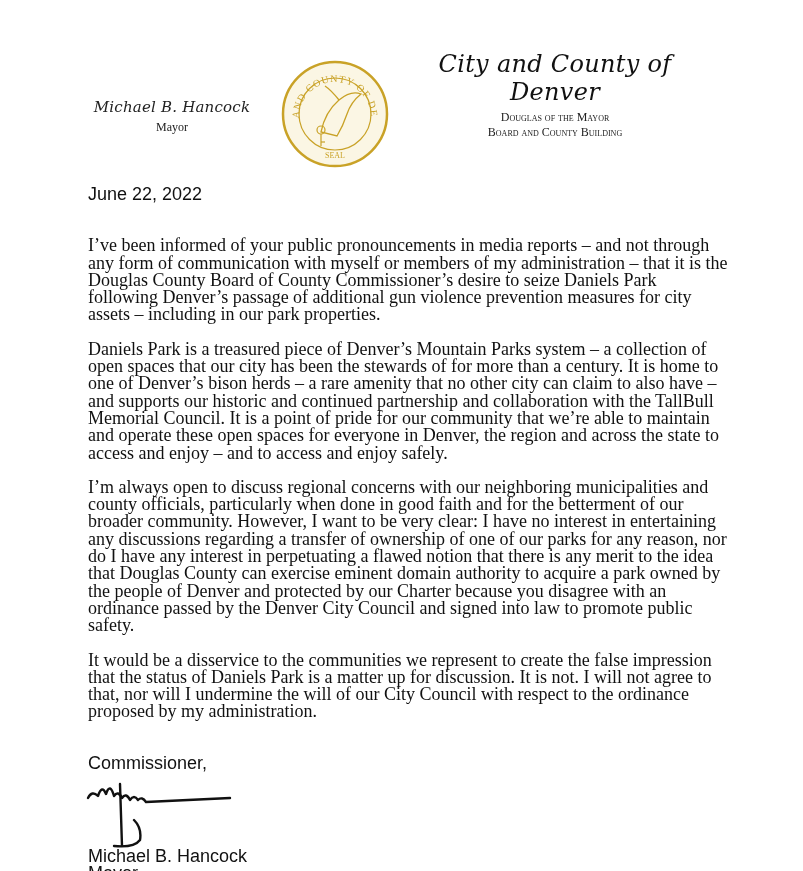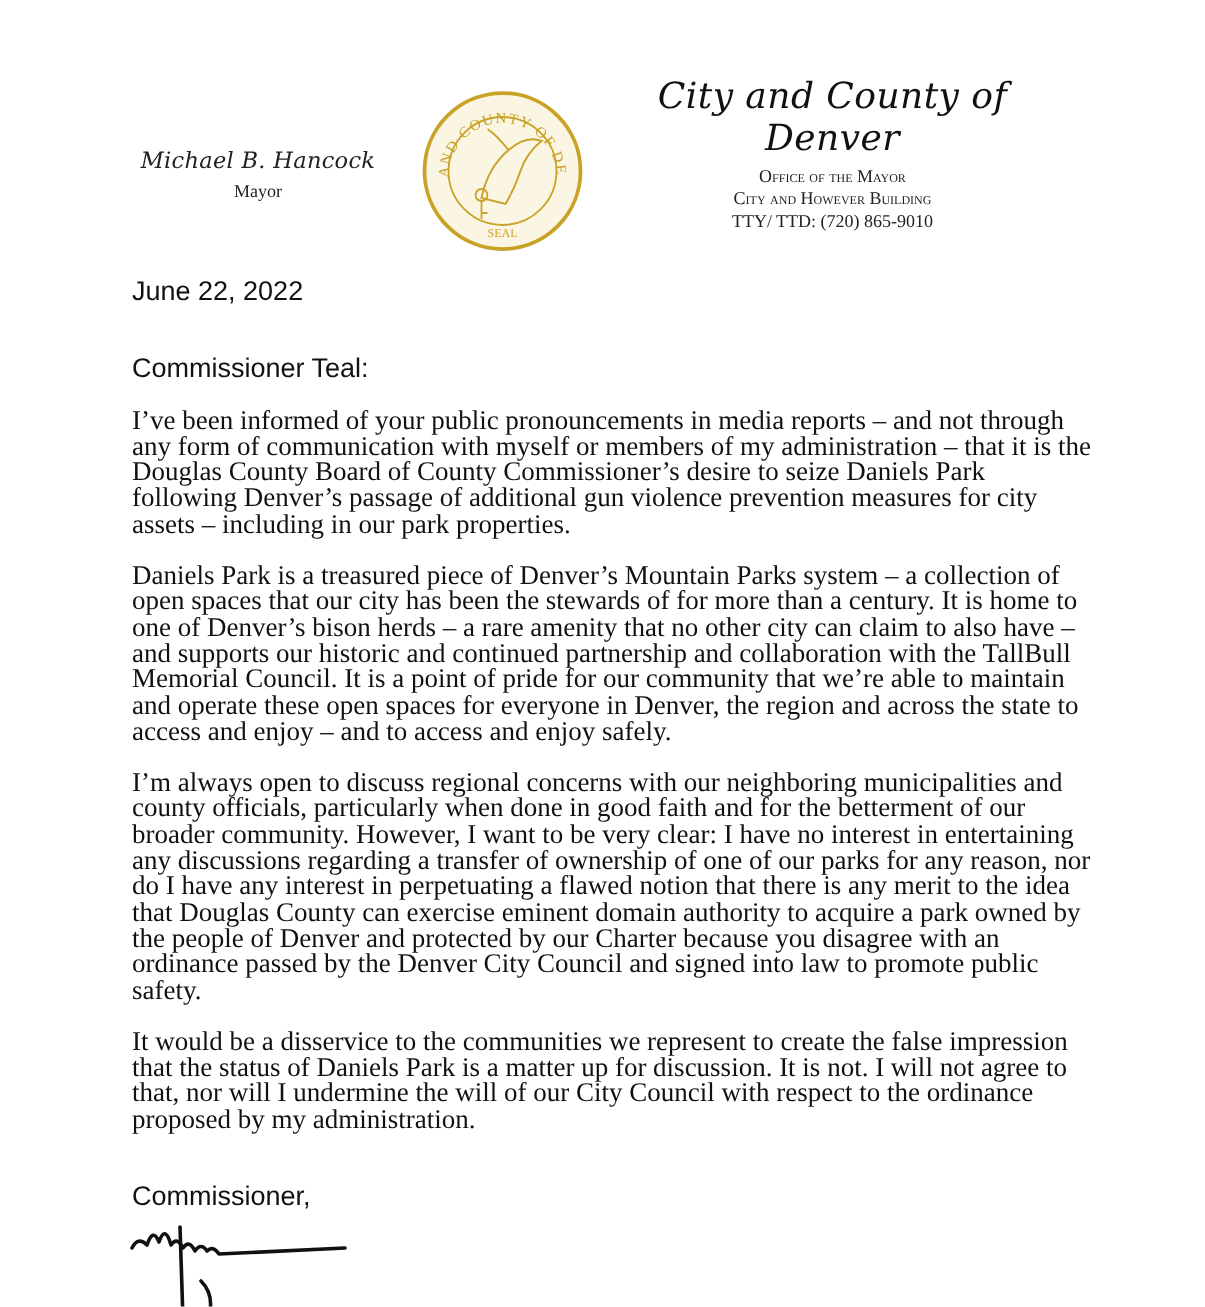--- a/index.html
+++ b/index.html
@@ -46,28 +46,26 @@
   <text x="54" y="98" font-family="Liberation Serif, serif" font-size="8" fill="#c9a227" text-anchor="middle">SEAL</text>
   <path d="M 40 72 Q 44 52 58 40 Q 70 30 80 34 Q 70 42 66 54 Q 62 66 56 76 Z" fill="none" stroke="#c9a227" stroke-width="1.3"></path>
   <path d="M 58 40 Q 50 30 44 26" fill="none" stroke="#c9a227" stroke-width="1.3"></path>
   <circle cx="40" cy="70" r="4" fill="none" stroke="#c9a227" stroke-width="1.2"></circle>
   <line x1="40" y1="74" x2="40" y2="86" stroke="#c9a227" stroke-width="1.2"></line>
   <line x1="40" y1="82" x2="44" y2="82" stroke="#c9a227" stroke-width="1.2"></line>
 </svg>
 
 <div id="office-block">
   <div id="office-script">City and County of Denver</div>
-  <div class="office-line">Office of the Mayor</div>
-  <div class="office-line">City and However Building</div>
-  <div class="office-line">TTY/ TTD: (720) 865-9010</div>
+  <div class="office-line">Douglas of the Mayor</div>
+  <div class="office-line">Board and County Building</div>
 </div>
 
 <div id="letter">
   <p id="date">June 22, 2022</p>
-  <p id="salutation">Commissioner Teal:</p>
   <p class="para">I’ve been informed of your public pronouncements in media reports – and not through any form of communication with myself or members of my administration – that it is the Douglas County Board of County Commissioner’s desire to seize Daniels Park following Denver’s passage of additional gun violence prevention measures for city assets – including in our park properties.</p>
   <p class="para">Daniels Park is a treasured piece of Denver’s Mountain Parks system – a collection of open spaces that our city has been the stewards of for more than a century. It is home to one of Denver’s bison herds – a rare amenity that no other city can claim to also have – and supports our historic and continued partnership and collaboration with the TallBull Memorial Council. It is a point of pride for our community that we’re able to maintain and operate these open spaces for everyone in Denver, the region and across the state to access and enjoy – and to access and enjoy safely.</p>
   <p class="para">I’m always open to discuss regional concerns with our neighboring municipalities and county officials, particularly when done in good faith and for the betterment of our broader community. However, I want to be very clear: I have no interest in entertaining any discussions regarding a transfer of ownership of one of our parks for any reason, nor do I have any interest in perpetuating a flawed notion that there is any merit to the idea that Douglas County can exercise eminent domain authority to acquire a park owned by the people of Denver and protected by our Charter because you disagree with an ordinance passed by the Denver City Council and signed into law to promote public safety.</p>
   <p class="para">It would be a disservice to the communities we represent to create the false impression that the status of Daniels Park is a matter up for discussion. It is not. I will not agree to that, nor will I undermine the will of our City Council with respect to the ordinance proposed by my administration.</p>
   <p id="closing">Commissioner,</p>
   <svg id="signature" viewBox="0 0 150 72">
     <path d="M 4 22 Q 8 14 14 20 Q 18 8 22 18 Q 26 6 30 20 Q 34 14 38 22 Q 42 16 46 24 Q 50 18 54 24 Q 58 20 62 26 L 146 22" fill="none" stroke="#111" stroke-width="2.4" stroke-linecap="round" stroke-linejoin="round"></path>
     <path d="M 36 8 L 38 70 M 30 70 Q 50 72 56 64 Q 58 52 50 44" fill="none" stroke="#111" stroke-width="2.4" stroke-linecap="round"></path>
   </svg>
   <p id="signer-name">Michael B. Hancock</p>

